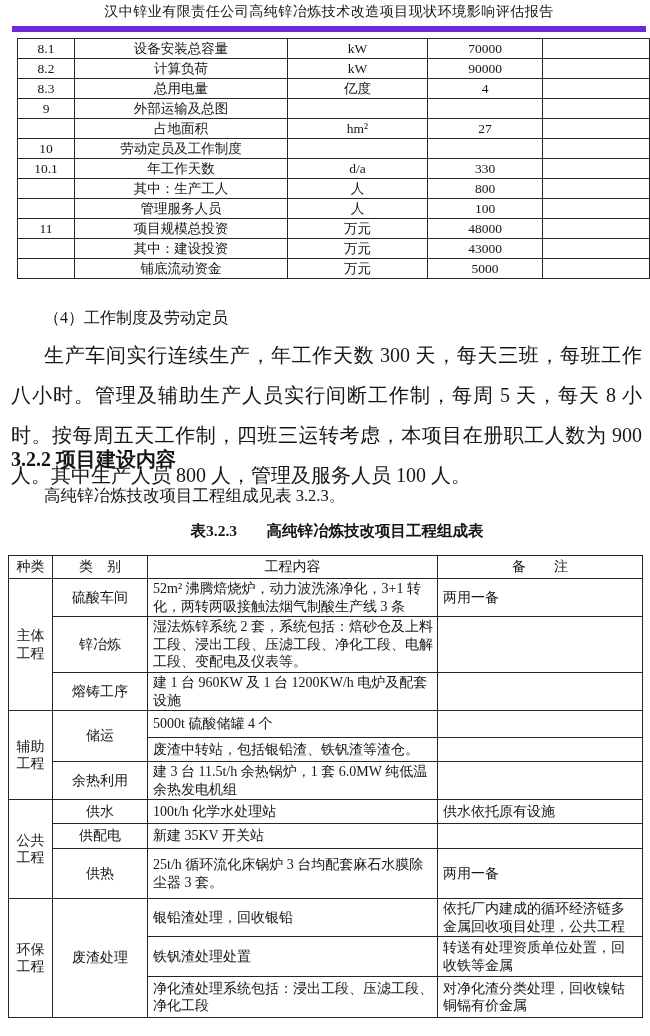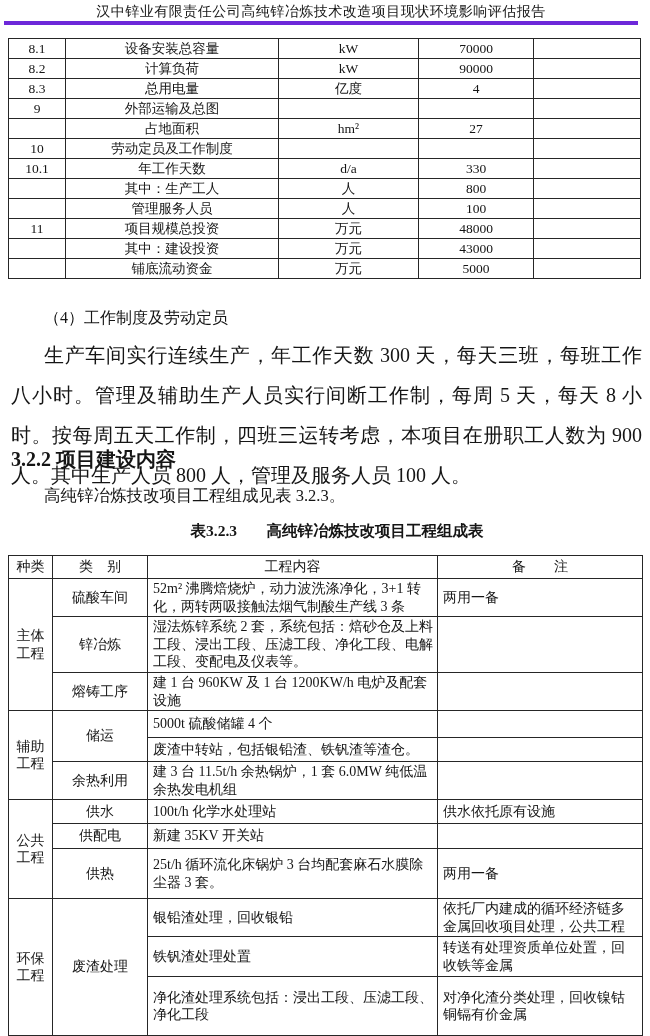--- a/index.html
+++ b/index.html
@@ -8,31 +8,31 @@
     background:#ffffff;
     color:#151515;
     font-family:"Liberation Serif","DejaVu Serif",serif;
     position:relative;
     overflow:hidden;
   }
   .page { position:absolute; inset:0; background:#fff; }
 
   
   .doc-header {
-    position:absolute; top:3px; left:4px; width:634px;
+    position:absolute; top:3px; left:12px; width:634px;
     text-align:center; font-size:14px; letter-spacing:0.5px;
-    border-bottom:4px solid #6d28d9;
+    padding-bottom:5px; border-bottom:6px solid #6d28d9;
   }
 
   
   table { border-collapse:collapse; table-layout:fixed; }
   td { border:1px solid #262626; overflow:hidden; vertical-align:middle; }
 
   
-  .table1 { position:absolute; top:38px; left:8px; width:632px; font-size:13.5px; }
+  .table1 { position:absolute; top:38px; left:17px; width:632px; font-size:13.5px; }
   .table1 td { height:20px; text-align:center; line-height:17px; padding:0 2px; white-space:nowrap; }
 
   
   .sec4-heading { position:absolute; top:308px; left:44px; font-size:16px; }
   .sec4-para {
     position:absolute; top:335px; left:11px; width:631px;
     font-size:20px; line-height:40px; text-align:justify; text-indent:33px;
   }
   .sec322-heading { position:absolute; top:446px; left:11px; font-size:20px; font-weight:bold; }
   .sec322-para { position:absolute; top:485px; left:44px; font-size:16.5px; }
@@ -227,21 +227,21 @@
       <tr style="height:31px">
         <td class="c-center" rowspan="3">环保工程</td>
         <td class="c-center" rowspan="3">废渣处理</td>
         <td class="c-left">银铅渣处理，回收银铅</td>
         <td class="c-left">依托厂内建成的循环经济链多金属回收项目处理，公共工程</td>
       </tr>
       <tr style="height:40px">
         <td class="c-left">铁钒渣处理处置</td>
         <td class="c-left">转送有处理资质单位处置，回收铁等金属</td>
       </tr>
-      <tr style="height:59px">
+      <tr style="height:41px">
         <td class="c-left">净化渣处理系统包括：浸出工段、压滤工段、净化工段</td>
         <td class="c-left">对净化渣分类处理，回收镍钴铜镉有价金属</td>
       </tr>
     </tbody>
   </table>
 
 
 </div>
 
 </body></html>

